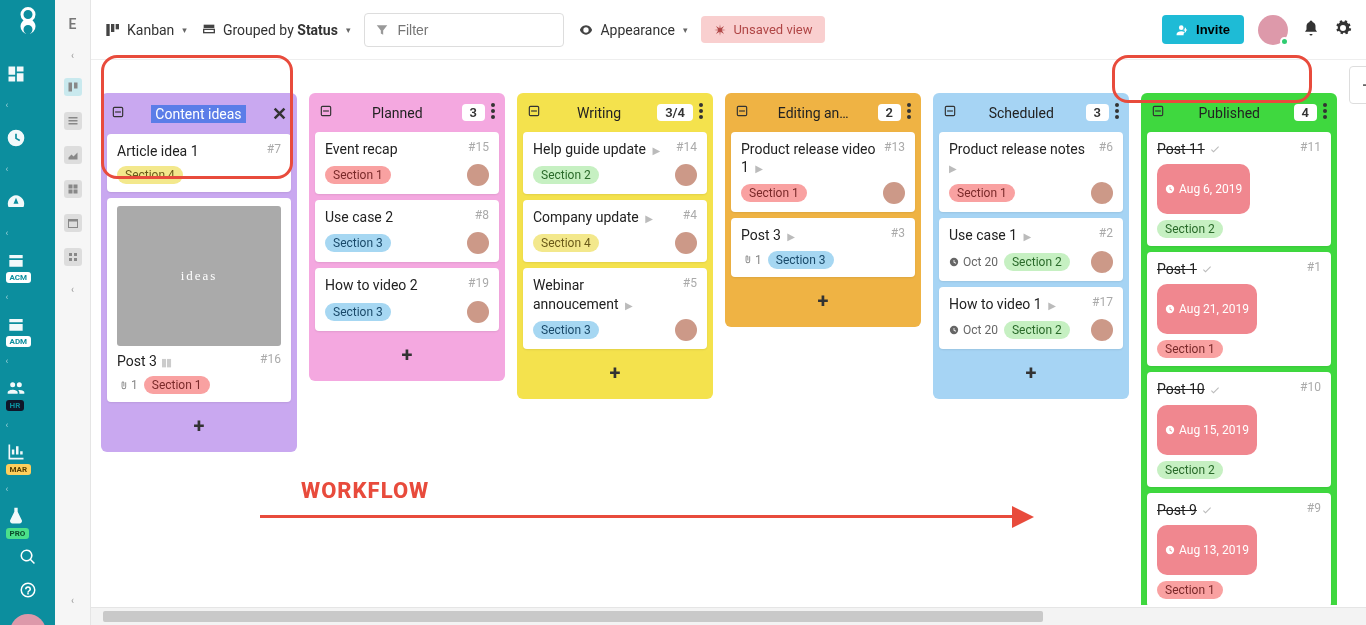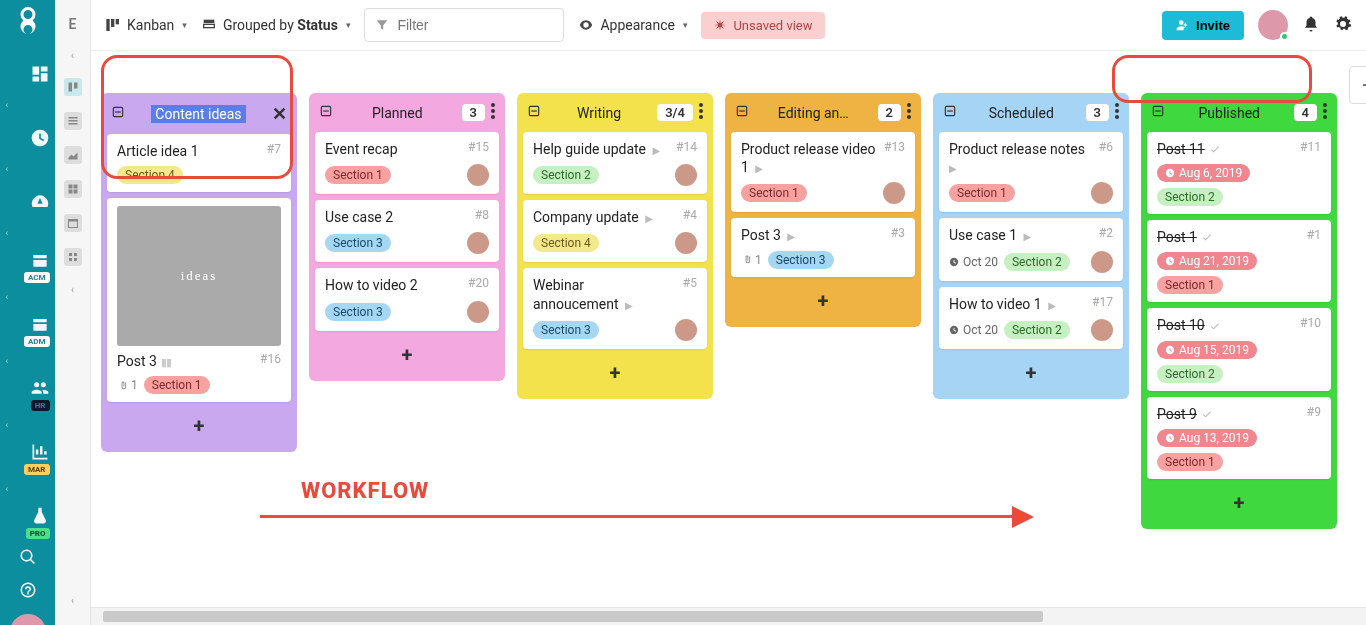--- a/index.html
+++ b/index.html
@@ -1,36 +1,36 @@
 <!DOCTYPE html>
 <html><head>
 <meta charset="utf-8">
 <style>
 * { box-sizing: border-box; margin: 0; padding: 0; }
 body { font-family: -apple-system, BlinkMacSystemFont, "Segoe UI", Roboto, sans-serif; font-size: 13px; color: #333; background: #fff; overflow: hidden; width: 1366px; height: 625px; position: relative; }
 
 
 .nav-rail { position: absolute; left: 0; top: 0; width: 55px; height: 100%; background: #0c8e9e; display: flex; flex-direction: column; align-items: center; padding-top: 4px; z-index: 10; }
 .nav-rail .logo { width: 36px; height: 36px; margin-bottom: 8px; display: flex; align-items: center; justify-content: center; }
-.nav-rail .item { width: 44px; height: 44px; margin: 4px 0; border-radius: 6px; display: flex; flex-direction: column; align-items: flex-end; justify-content: center; color: #fff; font-size: 9px; cursor: pointer; position: relative; }
+.nav-rail .item { width: 44px; height: 44px; margin: 4px 0; border-radius: 6px; display: flex; flex-direction: column; align-items: flex-start; justify-content: center; color: #fff; font-size: 9px; cursor: pointer; position: relative; }
 .nav-rail .item svg { width: 20px; height: 20px; fill: #fff; opacity: .95; }
 .nav-rail .item .badge { font-size: 8px; padding: 1px 4px; border-radius: 3px; margin-top: 2px; font-weight: 700; }
 .nav-rail .bottom { margin-top: auto; margin-bottom: 8px; display:flex; flex-direction:column; align-items:center; gap:12px;}
 .nav-rail .avatar { width: 36px; height: 36px; border-radius: 50%; background: #d9a; position: relative; }
 
 
 .sub-rail { position: absolute; left: 55px; top: 0; width: 36px; height: 100%; background: #f6f6f6; border-right: 1px solid #e5e5e5; display: flex; flex-direction: column; align-items: center; padding-top: 8px; z-index: 9; }
 .sub-rail .letter { font-weight: 600; color: #777; font-size: 14px; height: 32px; display: flex; align-items: center;}
 .sub-rail .chev { color: #999; font-size: 10px; height: 30px; display:flex; align-items:center; cursor:pointer;}
 .sub-rail .sq { width: 18px; height: 18px; margin: 8px 0; border-radius: 3px; background: #ddd; display:flex; align-items:center; justify-content:center;}
 .sub-rail .sq svg{width:12px;height:12px;fill:#888;}
 .sub-rail .sq.active { background: #c9e9ee;}
 
 
-.toolbar { position: absolute; left: 91px; right: 0; top: 0; height: 51px; display: flex; align-items: center; padding: 0 14px; gap: 14px; background: #fff; border-bottom: 1px solid #eee; z-index: 5; }
+.toolbar { position: absolute; left: 91px; right: 0; top: 0; height: 60px; display: flex; align-items: center; padding: 0 14px; gap: 14px; background: #fff; border-bottom: 1px solid #eee; z-index: 5; }
 .toolbar .btn-txt { display: flex; align-items: center; gap: 6px; color: #333; cursor: pointer; font-size: 14px; }
 .toolbar .btn-txt svg { width: 16px; height: 16px; fill: #444; }
 .toolbar .caret { font-size: 9px; color: #666; margin-left: 2px;}
 .filter-box { display:flex; align-items:center; border:1px solid #ddd; border-radius:4px; height:34px; padding:0 10px; min-width:200px; color:#999;}
 .filter-box svg{width:14px;height:14px;fill:#999;margin-right:8px;}
 .filter-box input{border:none;outline:none;font-size:14px;color:#333;width:140px;}
 .unsaved { background:#f9cfcf; color:#b04646; padding:6px 12px; border-radius:4px; display:flex; align-items:center; gap:6px; font-size:13px;}
 .unsaved svg{width:14px;height:14px;fill:#b04646;}
 .spacer{flex:1;}
 .invite-btn{background:#1ebbd6;color:#000000;border:none;border-radius:4px;padding:7px 14px;font-size:13px;font-weight:600;display:flex;align-items:center;gap:6px;cursor:pointer;}
@@ -52,21 +52,21 @@
 .card { background:#fff; border-radius:4px; padding:8px 10px; box-shadow:0 1px 2px rgba(0,0,0,.08);}
 .card .row1{display:flex;align-items:flex-start;gap:6px;}
 .card .title{flex:1;font-size:14px;color:#222;line-height:1.3;}
 .card .num{color:#aaa;font-size:12px;white-space:nowrap;}
 .card .tags{display:flex;flex-wrap:wrap;gap:6px;margin-top:6px;align-items:center;}
 .tag{font-size:12px;padding:2px 8px;border-radius:10px;}
 .sec1{background:#f9a1a1;color:#7a2a2a;}
 .sec2{background:#c6f0c2;color:#2a6a2a;}
 .sec3{background:#a6d7f2;color:#1a4a6a;}
 .sec4{background:#f3e88c;color:#6a5a1a;}
-.datepill{background:#f0878f;color:#fff;font-size:12px;padding:2px 8px;border-radius:10px;display:inline-flex;align-items:center;gap:4px;}
+.datepill{background:#f0878f;color:#fff;font-size:12px;padding:18px 8px;border-radius:10px;display:inline-flex;align-items:center;gap:4px;}
 .datepill svg{width:10px;height:10px;fill:#fff;}
 .datenorm{font-size:12px;color:#666;display:inline-flex;align-items:center;gap:4px;}
 .datenorm svg{width:10px;height:10px;fill:#666;}
 .mini-avatar{width:22px;height:22px;border-radius:50%;background:#c98;margin-left:auto;}
 .play{color:#bbb;font-size:10px;margin-left:4px;}
 .clip{display:inline-flex;align-items:center;gap:3px;color:#888;font-size:12px;}
 .clip svg{width:11px;height:11px;fill:#888;}
 .imgph{width:100%;height:140px;border-radius:3px;margin-bottom:6px;background:#aaa;display:flex;align-items:center;justify-content:center;color:#fff;font-family:serif;letter-spacing:2px;}
 .imgph.blog{height:100px;background:#b89f80;font-family:monospace;font-weight:700;letter-spacing:4px;}
 .strike{text-decoration:line-through;color:#aaa;}
@@ -337,21 +337,21 @@
           <span class="num">#8</span>
         </div>
         <div class="tags">
           <span class="tag sec3">Section 3</span>
           <span class="mini-avatar"></span>
         </div>
       </div>
       <div class="card">
         <div class="row1">
           <span class="title ">How to video 2</span>
-          <span class="num">#20</span>
+          <span class="num">#19</span>
         </div>
         <div class="tags">
           <span class="tag sec3">Section 3</span>
           <span class="mini-avatar"></span>
         </div>
       </div>
       <div class="add">+</div>
     </div>
     <div class="col c-yellow">
       <div class="col-hdr">

